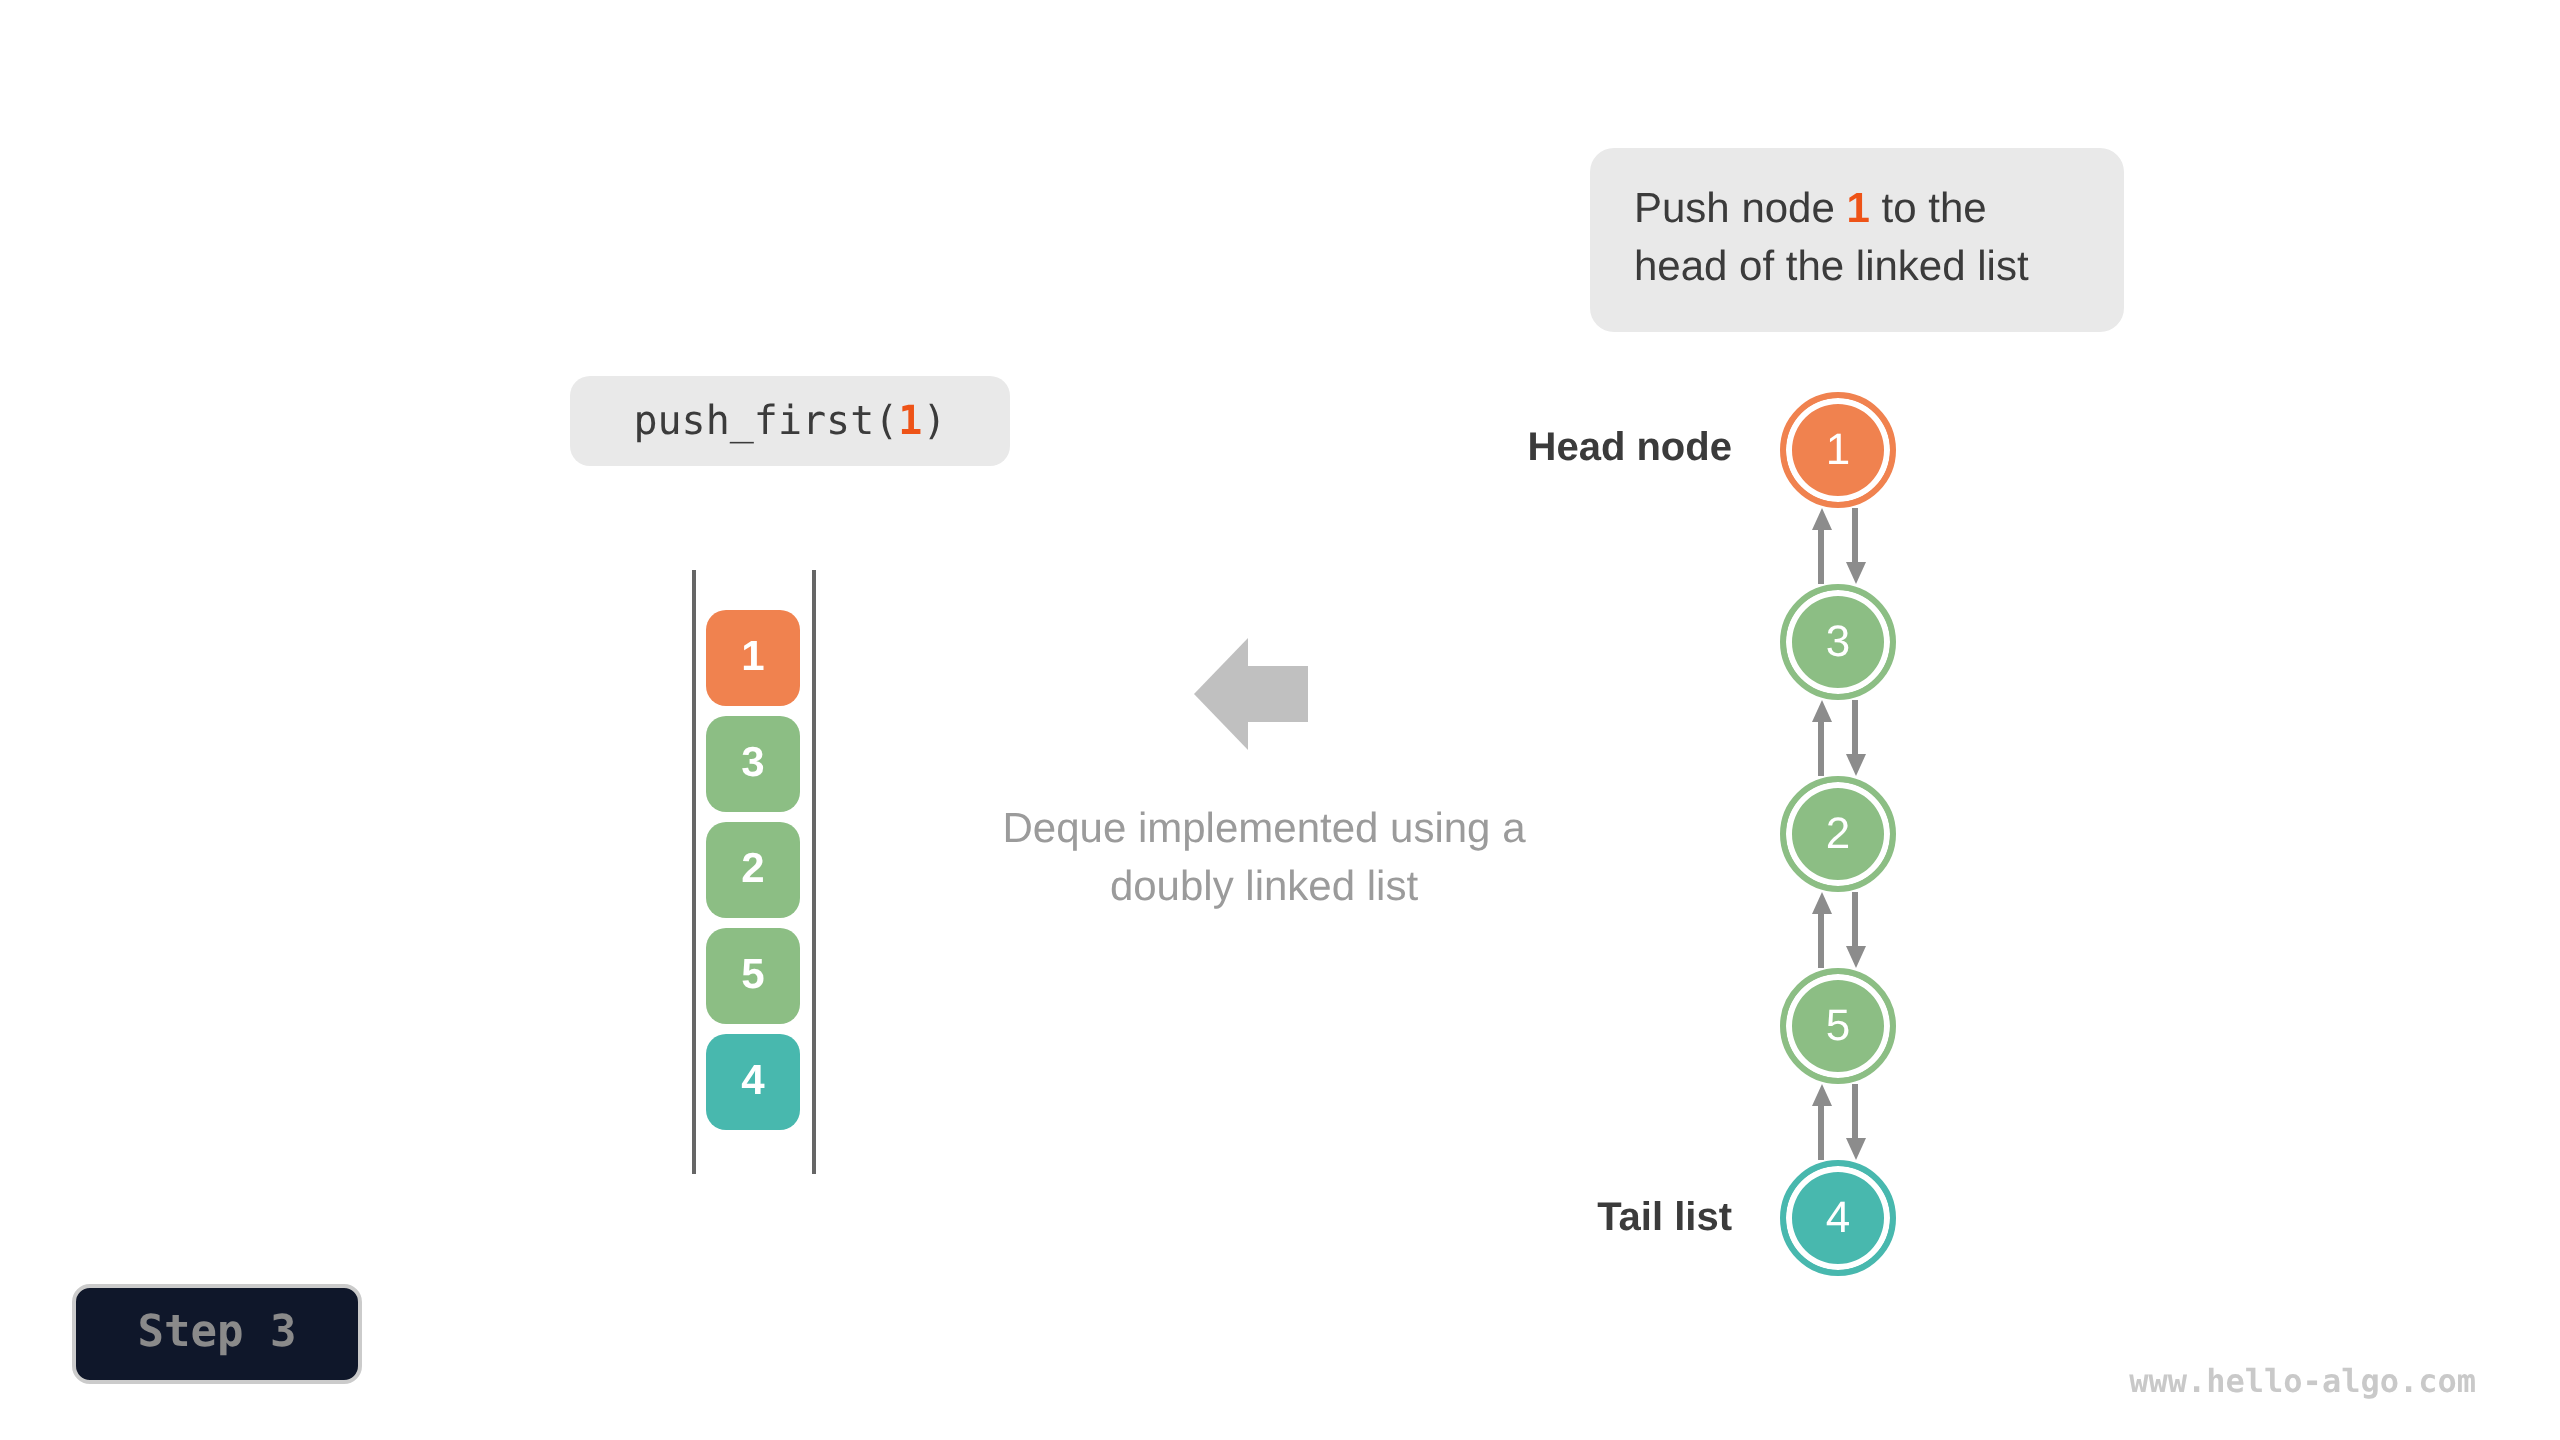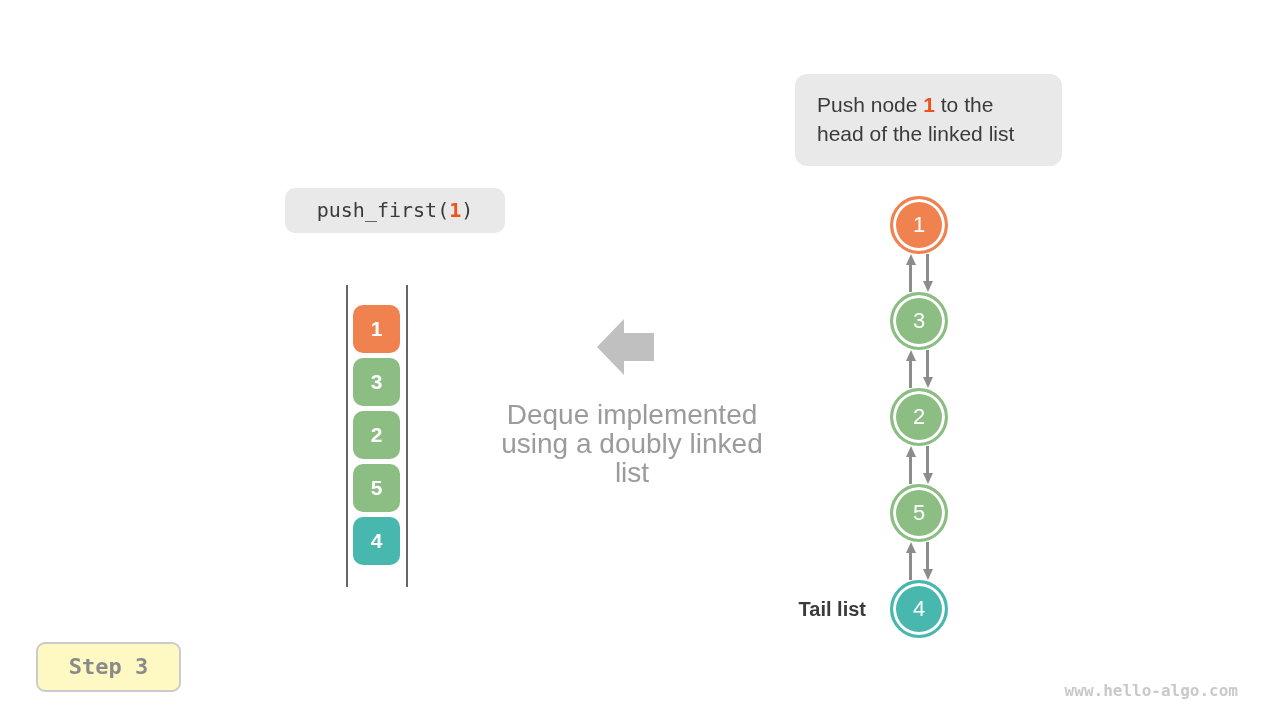--- a/index.html
+++ b/index.html
@@ -37,21 +37,21 @@
     position:absolute;left:597px;top:319px;width:0;height:0;
     border-top:28px solid transparent;border-bottom:28px solid transparent;
     border-right:27px solid var(--arrow_big);
   }
   .big-arrow-rect{
     position:absolute;left:623px;top:333px;width:31px;height:28px;background:var(--arrow_big);
   }
   
   .caption{
     position:absolute;left:482px;top:400px;width:300px;text-align:center;
-    font-size:28px;line-height:29px;color:var(--muted_text);
+    font-size:21px;line-height:29px;color:var(--muted_text);
   }
   
   .side-label{
     position:absolute;width:200px;text-align:right;left:666px;
     font-size:20px;font-weight:bold;color:var(--dark_text);
   }
   .side-label.head{top:213px;}
   .side-label.tail{top:598px;}
   
   .linked-list{position:absolute;left:0;top:0;width:1280px;height:720px;}
@@ -65,21 +65,21 @@
   }
   .link-arrow.up{left:905px;}
   .link-arrow.down{left:922px;}
   .tri{width:0;height:0;border-left:5.5px solid transparent;border-right:5.5px solid transparent;}
   .tri.up{border-bottom:11px solid var(--link_arrow);}
   .tri.down{border-top:11px solid var(--link_arrow);}
   .stem{width:2.5px;flex:1;background:var(--link_arrow);}
   
   .step-box{
     position:absolute;left:36px;top:642px;width:145px;height:50px;box-sizing:border-box;
-    border:2px solid #cbcbcb;border-radius:9px;background:#fef9c3;
+    border:2px solid #cbcbcb;border-radius:9px;background:#0f172a;
     text-align:center;line-height:46px;
     font-family:"DejaVu Sans Mono", monospace;font-size:22px;font-weight:bold;color:var(--step_text);
   }
   
   .watermark{
     position:absolute;right:42px;bottom:20px;
     font-family:"DejaVu Sans Mono", monospace;font-size:16px;color:var(--watermark_text);font-weight:bold;
   }
 </style>
 </head>
@@ -101,20 +101,21 @@
       <div class="stack-box" style="top: 106px; background: rgb(140, 190, 132);">2</div>
       <div class="stack-box" style="top: 159px; background: rgb(140, 190, 132);">5</div>
       <div class="stack-box" style="top: 212px; background: rgb(72, 184, 174);">4</div>
     </div>
 
   <div class="big-arrow-tri"></div>
   <div class="big-arrow-rect"></div>
 
   <div class="caption">Deque implemented using a doubly linked list</div>
 
+  <div class="side-label head">Head node</div>
   <div class="side-label tail">Tail list</div>
 
   <div class="linked-list" id="linked-list">
       <div class="node" style="top: 196px; border-color: rgb(240, 130, 79); background: rgb(240, 130, 79);">1</div>
       <div class="link-arrow up" style="top: 254px;">
         <div class="tri up"></div>
         <div class="stem"></div>
       </div>
       <div class="link-arrow down" style="top: 254px;">
         <div class="stem"></div>

